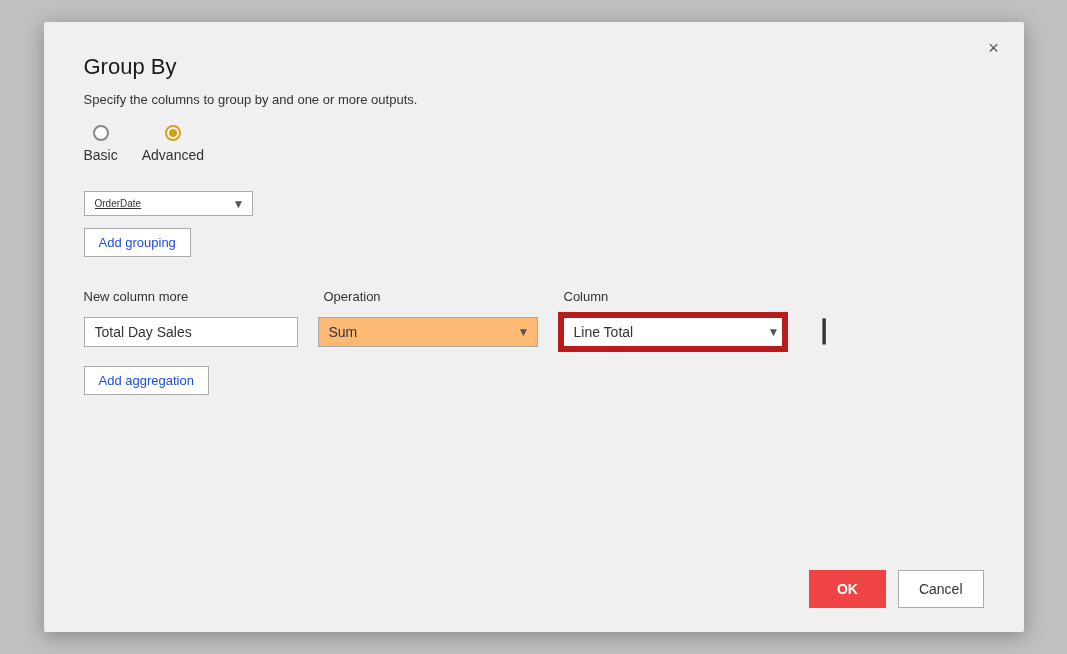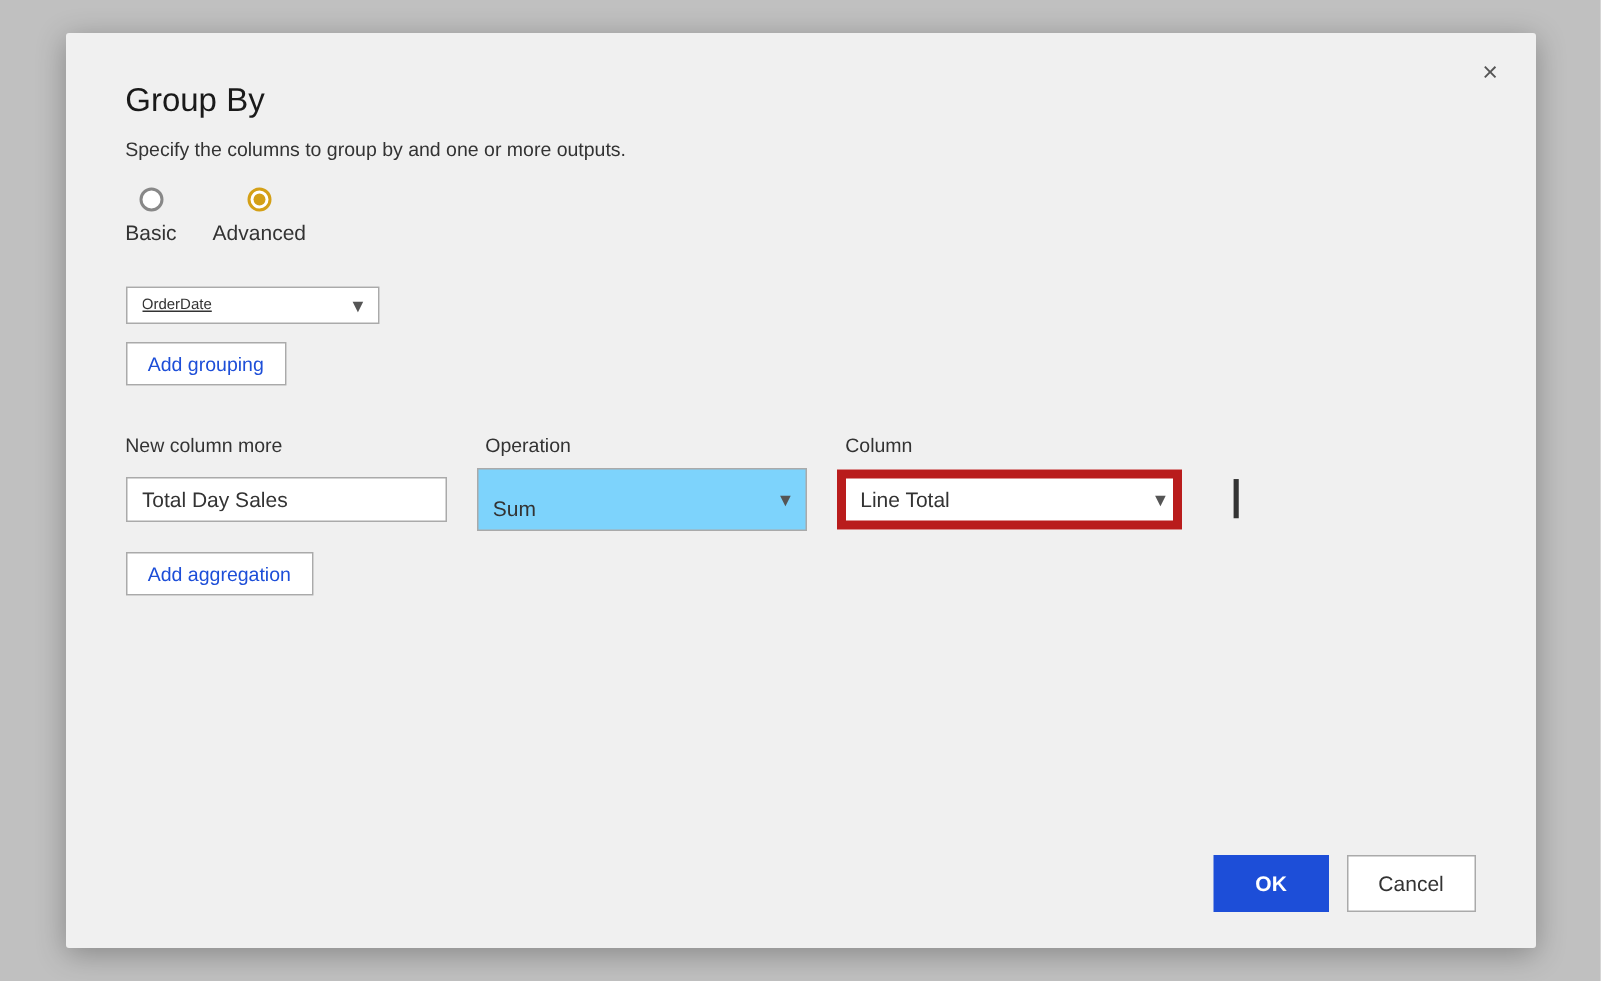--- a/index.html
+++ b/index.html
@@ -205,23 +205,23 @@
     }
 
     .operation-dropdown {
       position: relative;
       display: inline-block;
     }
 
     .operation-select {
       appearance: none;
       -webkit-appearance: none;
-      background: #7dd3fc;
-      border: 1px solid #aaa;
-      padding: 18px 30px 6px 10px;
+      background: #fdba74;
+      border: 1px solid #aaa;
+      padding: 6px 30px 6px 10px;
       font-size: 14px;
       color: #333;
       width: 220px;
       cursor: pointer;
       outline: none;
     }
 
     .column-dropdown {
       position: relative;
       display: inline-block;
@@ -250,21 +250,21 @@
 
     .footer {
       display: flex;
       justify-content: flex-end;
       gap: 12px;
       margin-top: auto;
       padding-top: 20px;
     }
 
     .btn-ok {
-      background: #1d4ed8;
+      background: #ef4444;
       color: white;
       border: none;
       padding: 10px 28px;
       font-size: 14px;
       font-weight: 600;
       cursor: pointer;
       min-width: 70px;
     }
 
     .btn-cancel {

